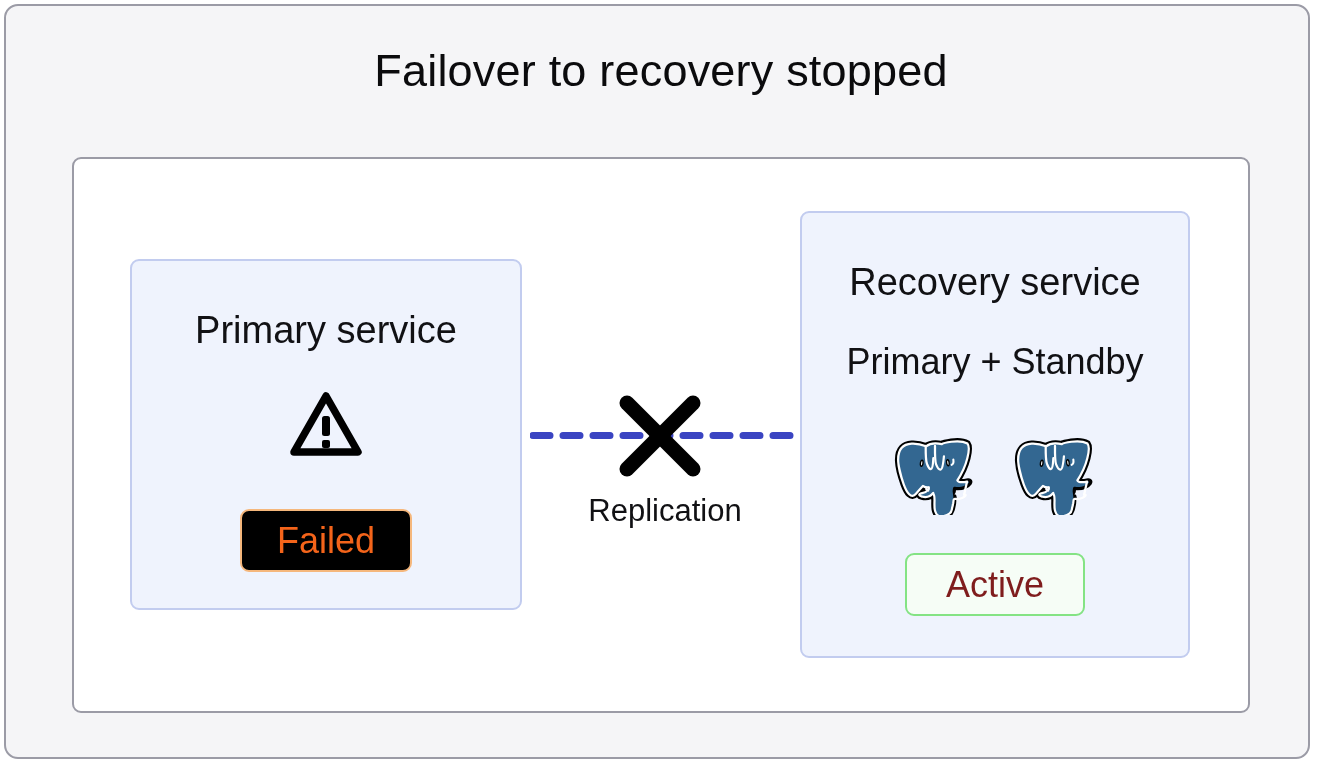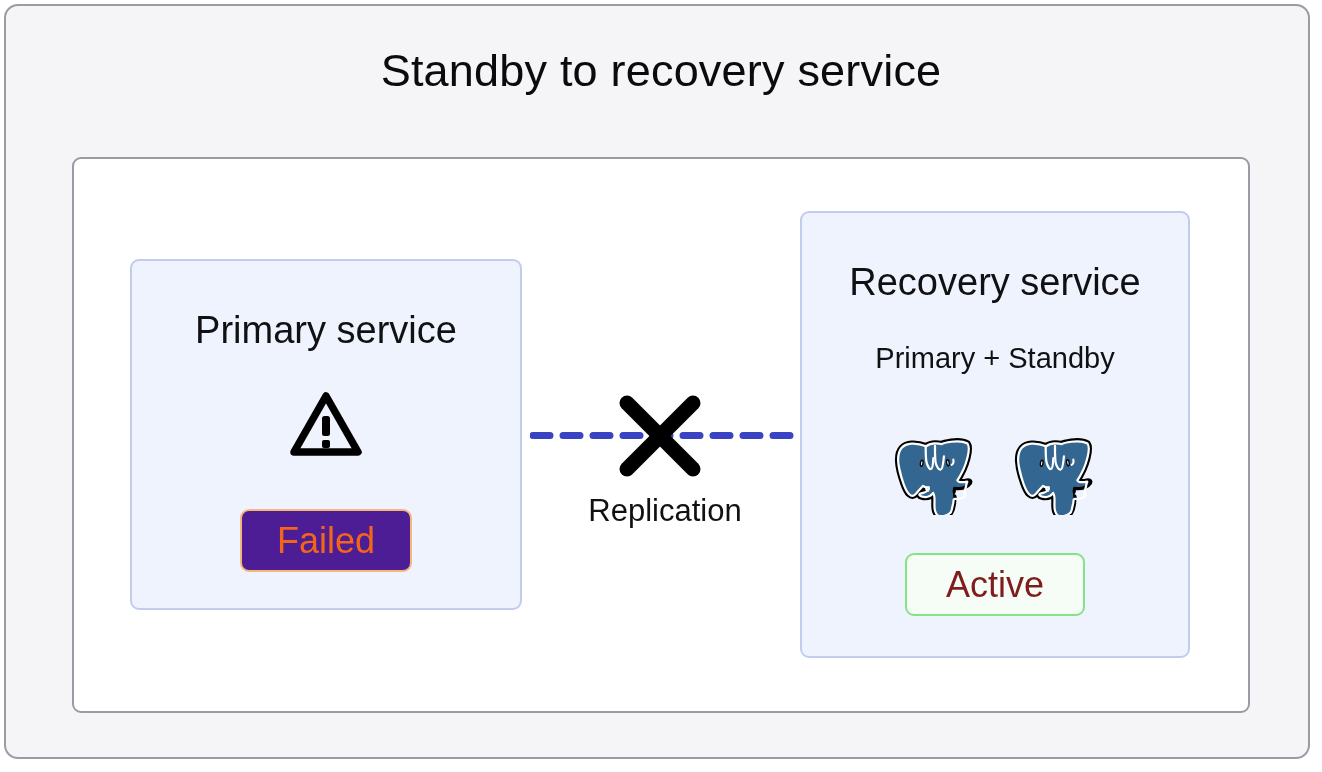--- a/index.html
+++ b/index.html
@@ -94,21 +94,21 @@
   }
   .card-primary .card-title { top: 50px; }
   .card-recovery .card-title { top: 50px; }
 
   .card-subtitle {
     position: absolute;
     left: 0;
     top: 131px;
     width: 100%;
     text-align: center;
-    font-size: 29px;
+    font-size: 36px;
     font-weight: 400;
     color: #111114;
     line-height: 1.0;
   }
 
   
   .warn-wrap {
     position: absolute;
     left: 0;
     top: 130px;
@@ -142,21 +142,21 @@
     font-weight: 400;
     line-height: 1.0;
   }
   .badge-failed {
     left: 50%;
     margin-left: -86px;
     top: 248px;
     width: 172px;
     height: 63px;
     border: 2px solid #f5b77c;
-    background: #4c1d95;
+    background: #000000;
     color: #f4641a;
   }
   .badge-active {
     left: 50%;
     margin-left: -90px;
     top: 340px;
     width: 180px;
     height: 63px;
     border: 2px solid #84e384;
     background: #f6fdf6;
@@ -195,21 +195,21 @@
   }
   .link-label span { display: block; }
 </style>
 </head>
 <body>
 
 <div id="canvas">
 
   <div class="outer-frame"></div>
 
-  <div class="diagram-title">Standby to recovery service</div>
+  <div class="diagram-title">Failover to recovery stopped</div>
 
   <div class="inner-panel"></div>
 
   <div class="card card-primary">
     <div class="card-title">Primary service</div>
 
     <div class="warn-wrap">
       <svg class="warn-icon" width="72" height="66" viewBox="0 0 72 66">
         <path d="M36 5 L68 61 L4 61 Z" fill="none" stroke="#000000" stroke-width="7.5" stroke-linejoin="round" stroke-linecap="round"></path>
         <rect x="32" y="25" width="8" height="20" rx="2.5" fill="#000000"></rect>

